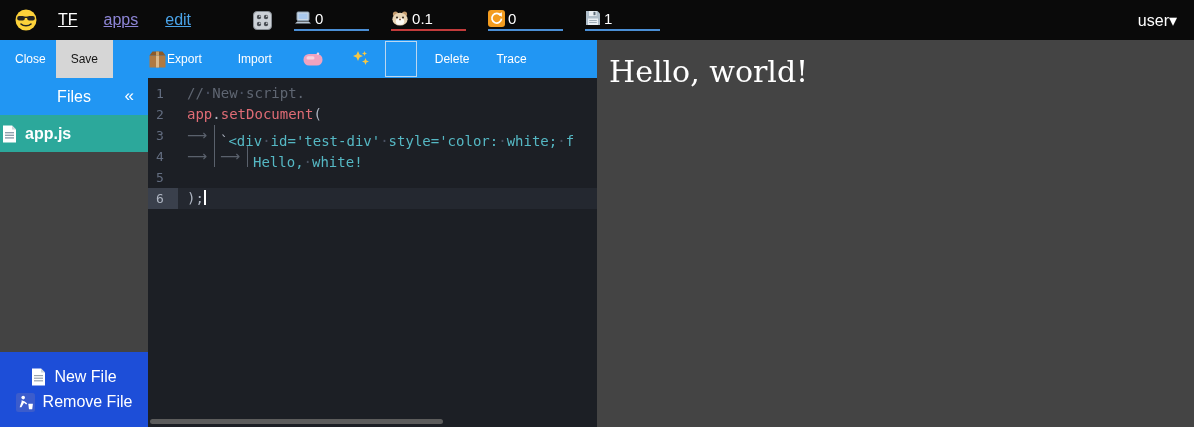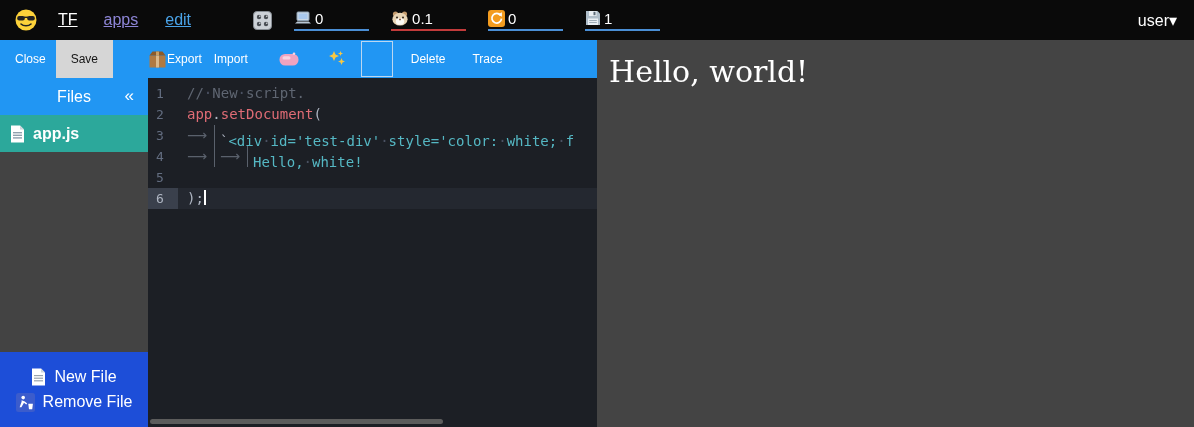--- a/index.html
+++ b/index.html
@@ -35,40 +35,40 @@
     background:#2196f3; display:flex; align-items:center;
     color:#fff; font-size:12px;
   }
   .tbtn { cursor:pointer; white-space:nowrap; }
   .btn-close  { margin-left:15px; }
   .btn-save   { margin-left:10px; height:38px; padding:0 15px; background:#d6d6d6;
                 color:#141414; display:flex; align-items:center; }
   .tb-ico     { display:inline-flex; cursor:pointer; }
   .ico-package  { margin-left:35px; }
   .btn-export { }
-  .btn-import { margin-left:12px;text-align:right; }
+  .btn-import { margin-left:36px;text-align:right; }
   .ico-soap     { margin-left:31px; }
   .ico-sparkles { margin-left:29px; }
   .blank-box  { margin-left:15px; width:32px; height:36px;
                 border:1px solid #bcd7f0; cursor:pointer; }
   .btn-delete { margin-left:18px; }
   .btn-trace  { margin-left:27px; }
 
   
   .files-header {
     position:absolute; left:0; top:78px; width:148px; height:37px;
     background:#2196f3; color:#fff; display:flex; align-items:center;
     justify-content:center; font-size:16px;
   }
   .files-collapse { position:absolute; right:14px; top:50%; transform:translateY(-54%);
                     font-size:17px; cursor:pointer; }
   .file-item {
     position:absolute; left:0; top:115px; width:148px; height:37px;
     background:#2ca89b; color:#fff; display:flex; align-items:center;
-    gap:8px; padding-left:10px; font-weight:bold; font-size:16px; cursor:pointer;
+    gap:8px; padding-left:2px; font-weight:bold; font-size:16px; cursor:pointer;
   }
   .sidebar-body {
     position:absolute; left:0; top:152px; width:148px; height:200px;
     background:#434343;
   }
   .sidebar-footer {
     position:absolute; left:0; top:352px; width:148px; height:75px;
     background:#1d4ed8; color:#fff; font-size:16px;
     display:flex; flex-direction:column; justify-content:center; gap:7px;
   }

